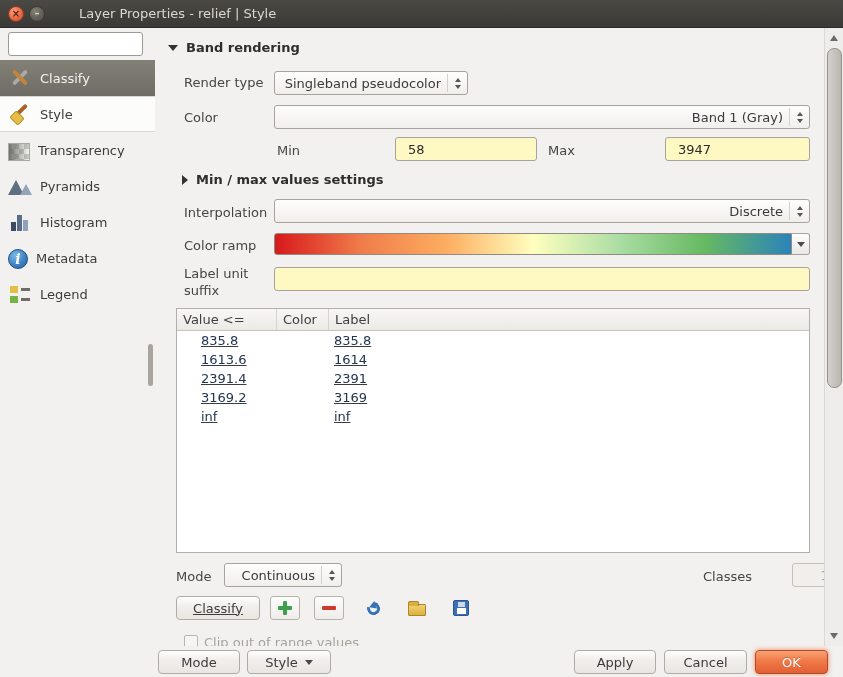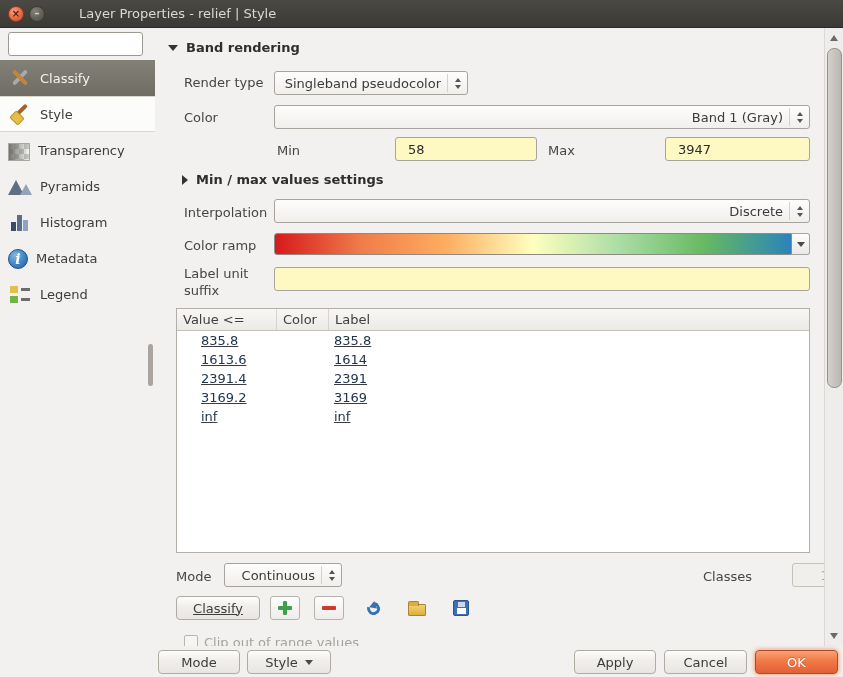--- a/index.html
+++ b/index.html
@@ -378,18 +378,18 @@
     <div class="btn" style="left:247px; top:4px; width:84px;" data-name="style-menu-button">
       <span data-name="style-menu-label">Style</span>
       <span class="caret" data-name="chevron-down-icon"></span>
     </div>
     <div class="btn" style="left:574px; top:4px; width:82px;" data-name="apply-button">
       <span data-name="apply-button-label">Apply</span>
     </div>
     <div class="btn" style="left:664px; top:4px; width:83px;" data-name="cancel-button">
       <span data-name="cancel-button-label">Cancel</span>
     </div>
-    <div class="btn ok" style="left:755px; top:4px; width:83px;" data-name="ok-button">
+    <div class="btn ok" style="left:755px; top:4px; width:73px;" data-name="ok-button">
       <span data-name="ok-button-label">OK</span>
     </div>
   </div>
 
 </div>
 
 </body></html>

